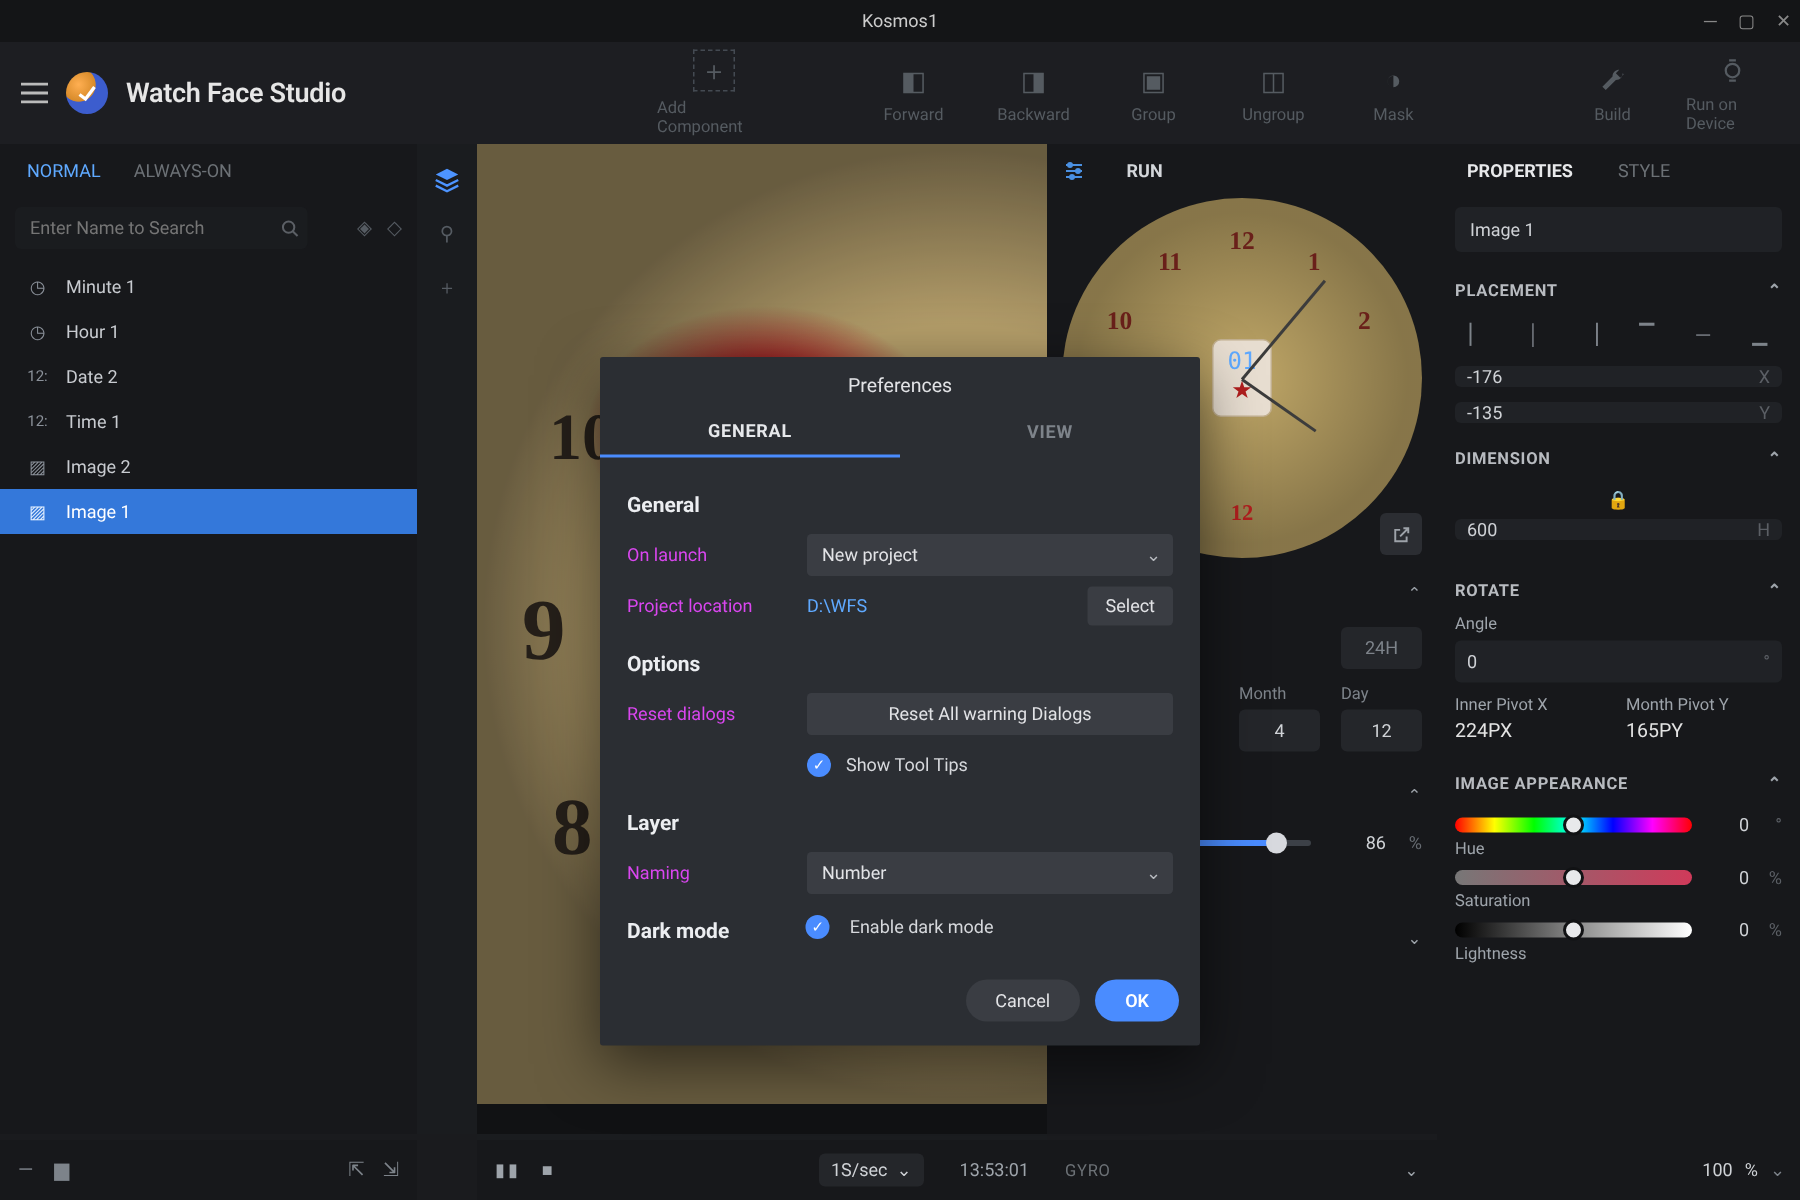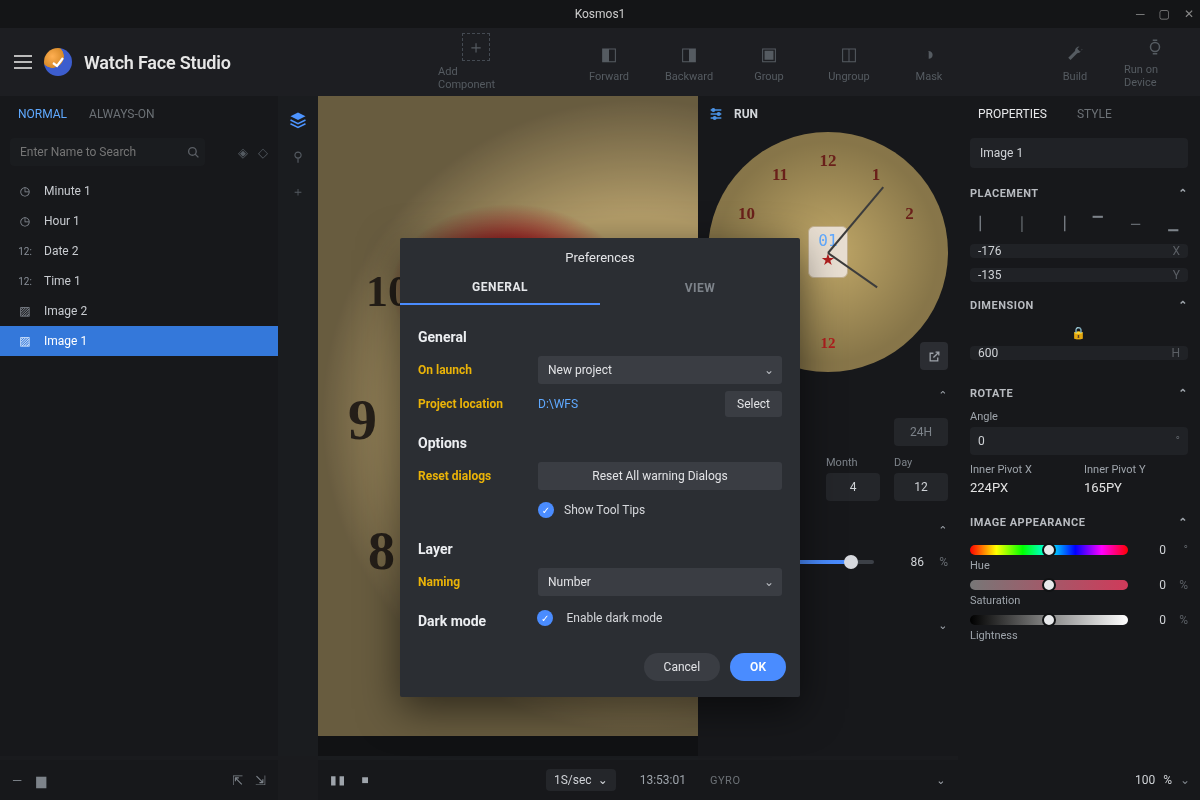--- a/index.html
+++ b/index.html
@@ -41,21 +41,21 @@
      radial-gradient(circle at 50% 50%, rgba(0,0,0,0) 0%, rgba(0,0,0,0) 44%, rgba(0,0,0,0.45) 70%),
      radial-gradient(ellipse 170px 120px at 30% 30%, #c33 0%, #b01e1e 40%, rgba(176,30,30,0) 70%),
      #c3a96d; filter:contrast(0.9) brightness(0.95); }
   .canvas-num { position:absolute; color:#251f19; font-family:"Georgia", serif; font-weight:700; }
   
   .timeline { position:absolute; left:318px; top:660px; width:380px; height:44px; background:#1a1c1f; }
   .tl-ticks { height:50px; position:relative; font-size:10px; color:#7d838a; }
   .tl-lbl { position:absolute; bottom:10px; font-size:10px; color:#9ea4ab; }
   
   .runpanel { position:absolute; left:698px; top:0; width:260px; height:660px; background:#17181b; padding:0 10px; overflow:hidden; }
-  .runhead { height:36px; display:flex; align-items:center; gap:10px; font-size:12px; font-weight:700; color:#d3d6da; }
+  .runhead { height:36px; display:flex; align-items:center; gap:27px; font-size:12px; font-weight:700; color:#d3d6da; }
   .runhead .knobs { color:#4a90e2; font-size:16px; }
   .watchprev { position:relative; width:240px; height:240px; margin-bottom:8px;}
   .watchprev .dial { position:absolute; inset:0; border-radius:50%; background:
       radial-gradient(circle at 50% 50%, rgba(0,0,0,0.0), rgba(0,0,0,0.3) 65%),
       #c1a868; overflow:hidden; }
   .dial .dnum { position:absolute; font-family:"Georgia",serif; color:#6a201a; font-weight:700; font-size:17px; transform:translate(-50%,-50%);}
   .dial .center { position:absolute; left:50%; top:50%; transform:translate(-50%,-50%); width:40px; height:52px; background:#e8ded1; border:1px solid #c2b090; border-radius:6px; }
   .dial .hand { position:absolute; left:50%; top:50%; height:2px; background:#3c3c3c; transform-origin:0 50%; }
   .launch-ic { position:absolute; right:0px; bottom:2px; width:28px; height:28px; background:#2b2d32; display:flex; align-items:center; justify-content:center; border-radius:4px; color:#9da2a9; font-size:13px;}
   .sec-head { height:30px; display:flex; align-items:center; justify-content:space-between; font-size:11px; color:#6c7176; letter-spacing:0.5px; margin-top:6px; }
@@ -68,21 +68,21 @@
   .val-row .vbox { width:54px; height:28px; background:#24262a; border-radius:4px; display:flex; align-items:center; justify-content:center; color:#cfd2d6; font-size:12px;}
   .slider-row { display:flex; align-items:center; gap:10px; height:34px; font-size:12px; color:#cfd2d6;}
   .slider { flex:1; height:4px; background:#3c4047; border-radius:2px; position:relative;}
   .slider .fill { position:absolute; left:0; top:0; bottom:0; background:#4a8cff; }
   .slider .thumb { position:absolute; top:50%; transform:translate(-50%,-50%); width:14px; height:14px; background:#d7d9de; border-radius:50%; }
   .slider-row .vsmall { width:40px; text-align:right; color:#cfd2d6; }
   .slider-row .unit { color:#666b71; width:14px; text-align:right;}
   
   .proppanel { position:absolute; right:0; top:0; width:242px; height:704px; background:#17181b; padding:0 12px; overflow:hidden; }
   .proptabs { height:36px; display:flex; align-items:center; gap:30px; padding-left:8px; font-size:12px; color:#6c7176;}
-  .proptabs .active { color:#e8e9eb; font-weight:400;}
+  .proptabs .active { color:#e8e9eb; font-weight:700;}
   .propname { background:#202226; border-radius:4px; padding:8px 10px; margin:6px 0 10px; color:#cfd2d6; font-size:12px;}
   .psec-head { display:flex; align-items:center; justify-content:space-between; font-size:11px; color:#b8bbc0; letter-spacing:0.5px; height:30px; font-weight:700;}
   .align-row { display:flex; gap:8px; height:30px; }
   .align-row .aic { flex:1; display:flex; align-items:center; justify-content:center; color:#7d838a; border-radius:3px; background:transparent;}
   .field-row { display:flex; gap:10px; margin:6px 0;flex-direction:column;}
   .field-row .fbox { flex:1; background:#202226; border-radius:4px; height:28px; display:flex; align-items:center; padding:0 8px; color:#cfd2d6; font-size:12px; }
   .field-row .fbox .suf { margin-left:auto; color:#5b5f65; }
   .lock-ic { color:#5b5f65; align-self:center; font-size:12px; }
   .anglefld { background:#202226; border-radius:4px; height:28px; display:flex; align-items:center; padding:0 8px; font-size:12px; color:#cfd2d6; margin:4px 0 8px;}
   .anglefld .suf { margin-left:auto; color:#5b5f65;}
@@ -106,21 +106,21 @@
   .timeline-bottom { position:absolute; left:318px; bottom:0; width:380px; height:40px; background:#17181b; display:flex; align-items:center; padding:0 12px; gap:14px; color:#9ea4ab; font-size:12px;}
   .timeline-bottom .sel { margin-left:auto; background:#24262a; border-radius:4px; padding:4px 8px; display:flex; align-items:center; gap:6px; color:#cfd2d6;}
   .modal { position:absolute; left:400px; top:142px; width:400px; background:#2b2e33; border-radius:2px; box-shadow:0 12px 40px rgba(0,0,0,0.55); color:#d6d8dc; }
   .modal .mhead { text-align:center; font-size:13px; padding:12px 0 6px; color:#e2e3e6;}
   .modal .mtabs { display:flex; height:34px; }
   .modal .mtabs .mtab { flex:1; display:flex; align-items:center; justify-content:center; font-size:12px; font-weight:700; color:#7d838a; letter-spacing:0.5px;}
   .modal .mtabs .mtab.active { color:#e6e8eb; border-bottom:2px solid #4a8cff; }
   .modal .mbody { padding:10px 18px 4px; }
   .modal .msec { font-size:14px; font-weight:700; color:#eceef1; margin:14px 0 8px;}
   .modal .mrow { display:flex; align-items:center; height:34px; font-size:12px; }
-  .modal .mrow .mlabel { width:120px; color:#eab308;font-weight:bold;}
+  .modal .mrow .mlabel { width:120px; color:#d946ef;}
   .modal .dropdown { flex:1; background:#3a3d43; border-radius:3px; height:28px; display:flex; align-items:center; padding:0 10px; color:#e2e3e6; position:relative;}
   .modal .dropdown .ddchev { position:absolute; right:8px; color:#b8bbc0; }
   .modal .link { color:#5fa9ff; }
   .modal .btn-s { background:#3a3d43; border-radius:3px; height:26px; padding:0 12px; display:flex; align-items:center; color:#e2e3e6; font-size:12px;}
   .modal .btn-wide { flex:1; background:#3a3d43; border-radius:3px; height:28px; display:flex; align-items:center; justify-content:center; color:#e2e3e6; font-size:12px;}
   .modal .chk { width:16px; height:16px; border-radius:50%; background:#4a8cff; display:inline-flex; align-items:center; justify-content:center; color:#fff; font-size:10px; margin-right:10px;}
   .modal .mfoot { display:flex; justify-content:flex-end; gap:10px; padding:12px 14px 16px; }
   .modal .mbtn { height:28px; border-radius:14px; padding:0 20px; display:flex; align-items:center; font-size:12px;}
   .modal .mbtn.cancel { background:#3a3d43; color:#e2e3e6; }
   .modal .mbtn.ok { background:#4a8cff; color:#fff; font-weight:600; }
@@ -420,21 +420,21 @@
     <div class="anglefld">
         <span>0</span>
         <span class="suf">°</span>
       </div>
     <div class="split-row">
       <div class="col">
         <span class="clabel">Inner Pivot X</span>
         <div class="fbox" style="width:100%;"><span>224</span><span class="suf">PX</span></div>
       </div>
       <div class="col">
-        <span class="clabel">Inner Pivot Y</span>
+        <span class="clabel">Month Pivot Y</span>
         <div class="fbox" style="width:100%;"><span>165</span><span class="suf">PY</span></div>
       </div>
     </div>
 
     <div class="psec-head" style="margin-top:12px;">
         <span>IMAGE APPEARANCE</span>
         <span class="chev">⌃</span>
       </div>
     <div class="appct-row">
       <div class="bar">

